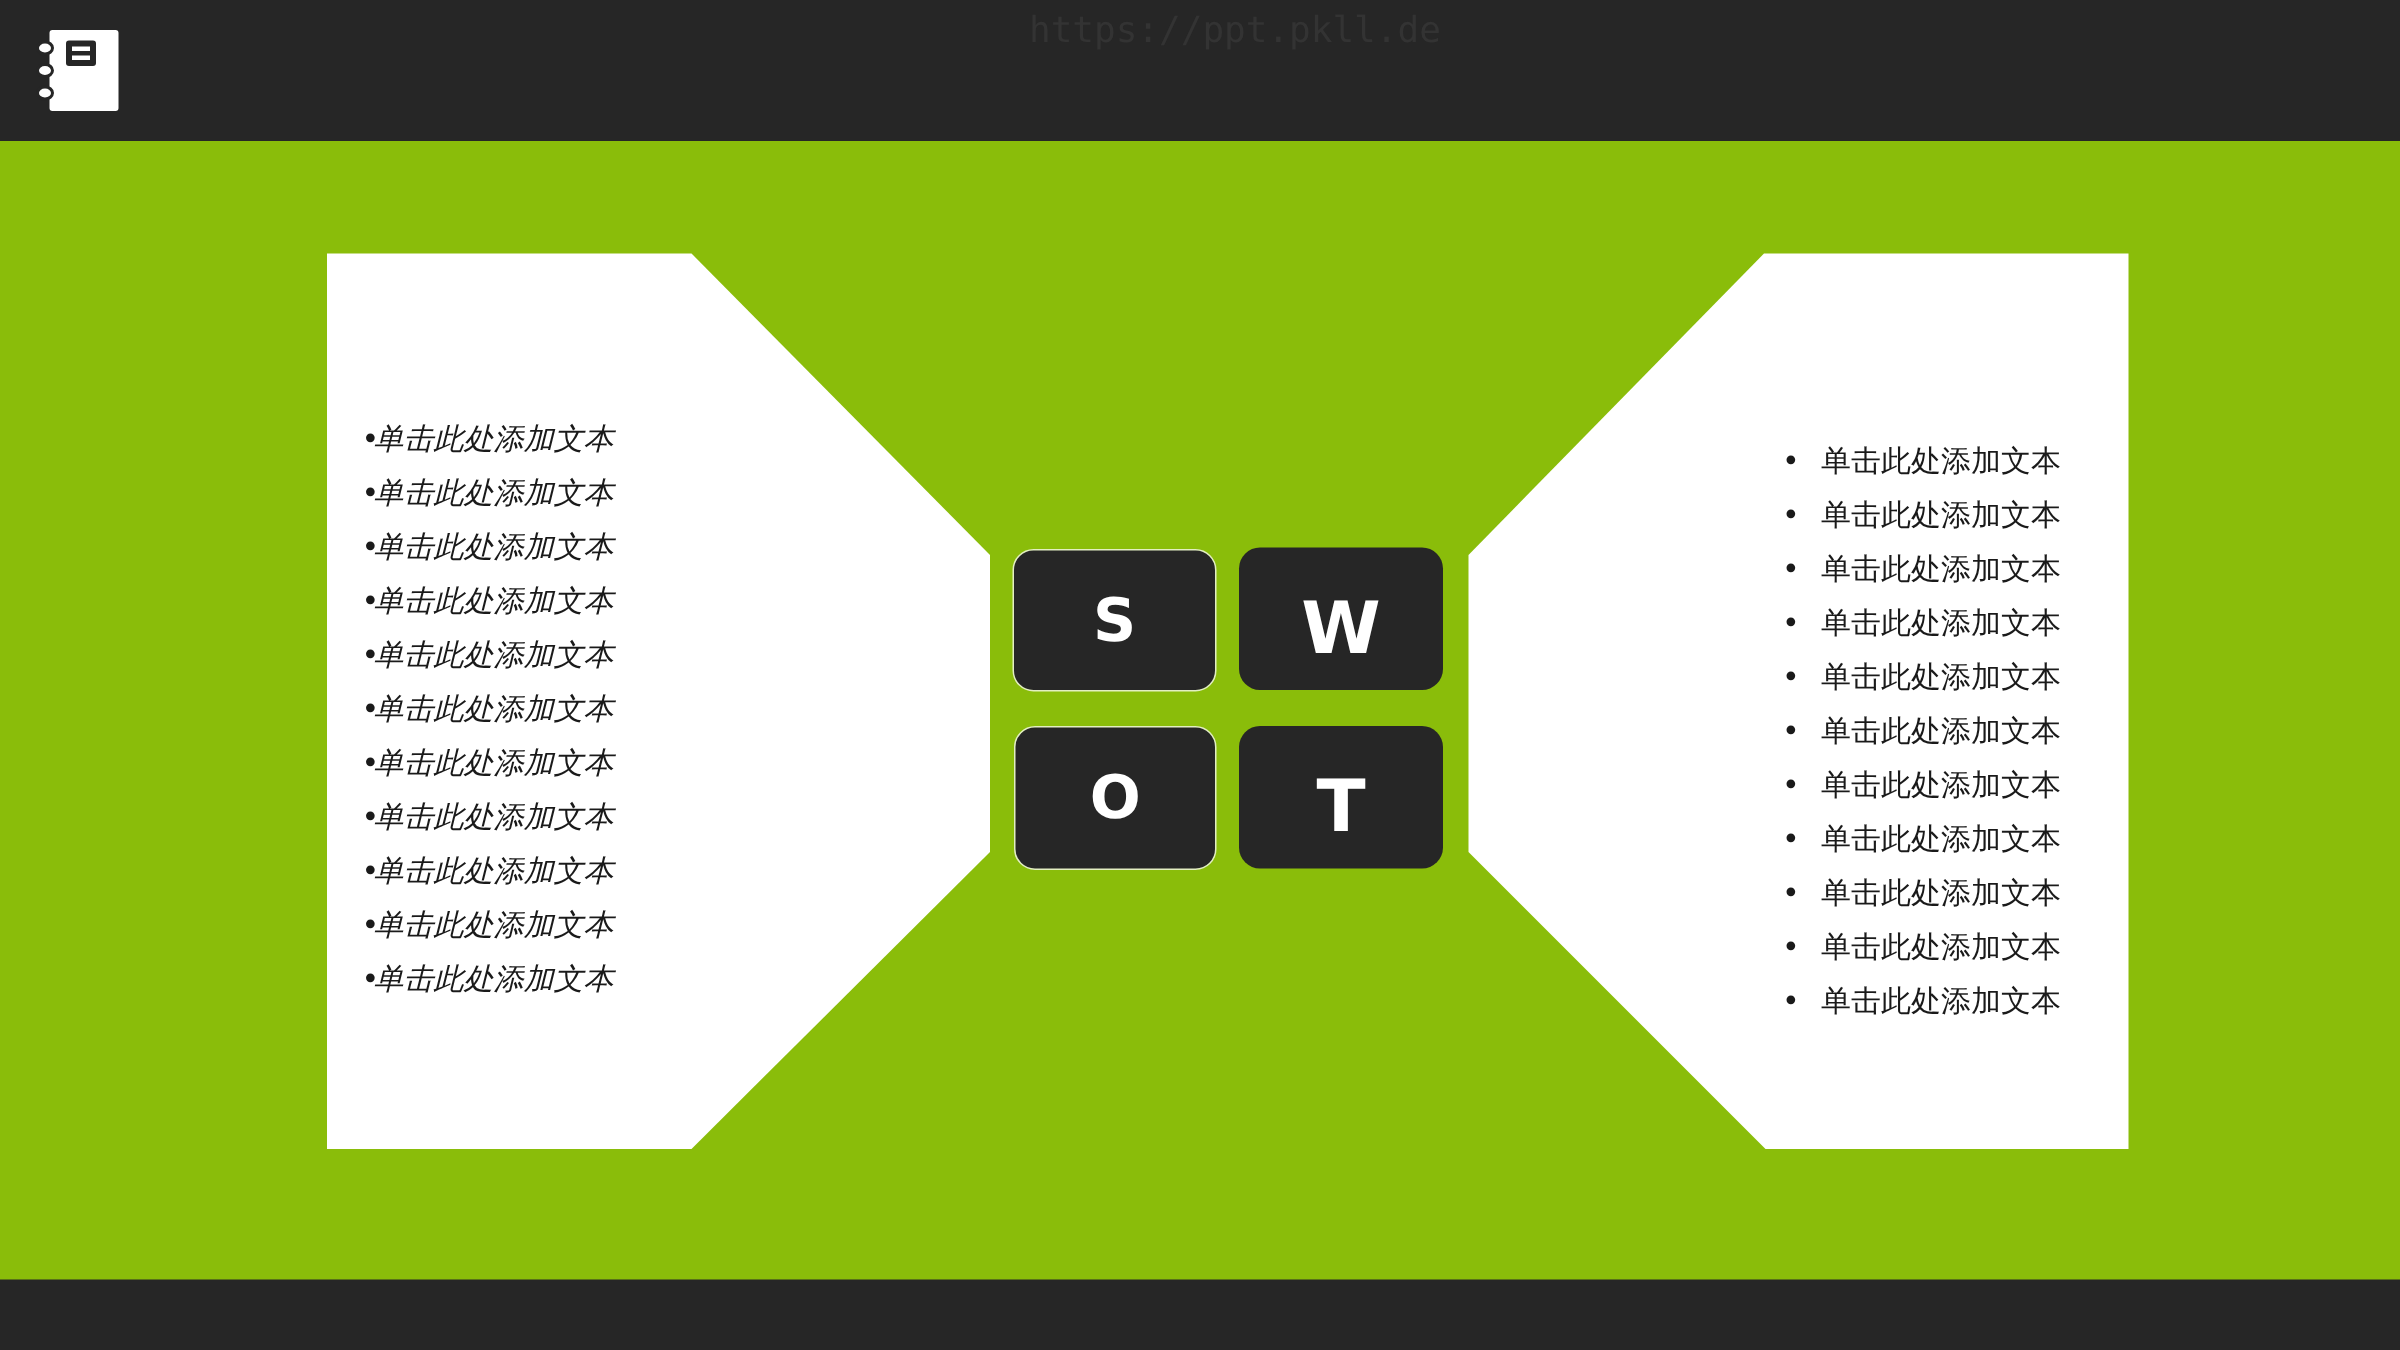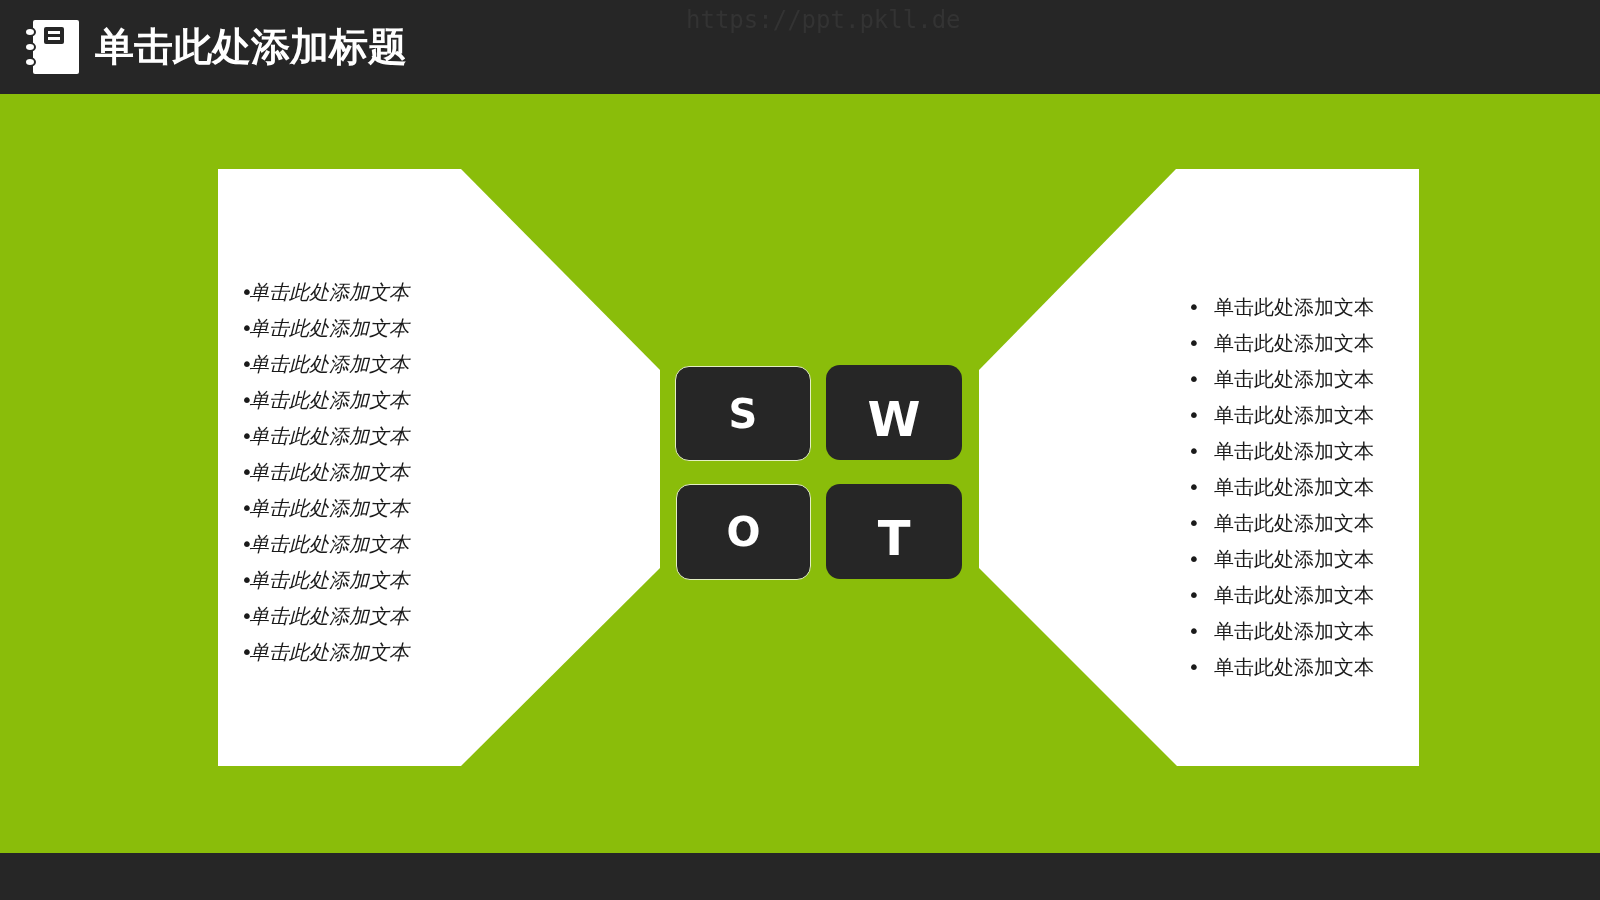--- a/index.html
+++ b/index.html
@@ -116,21 +116,20 @@
 <div class="header">
   <svg class="icon" viewBox="0 0 60 58" xmlns="http://www.w3.org/2000/svg">
     <rect x="9" y="2" width="46" height="54" rx="2" fill="#ffffff"></rect>
     <ellipse cx="6" cy="14" rx="5" ry="4" fill="#ffffff" stroke="#262626" stroke-width="2"></ellipse>
     <ellipse cx="6" cy="29" rx="5" ry="4" fill="#ffffff" stroke="#262626" stroke-width="2"></ellipse>
     <ellipse cx="6" cy="44" rx="5" ry="4" fill="#ffffff" stroke="#262626" stroke-width="2"></ellipse>
     <rect x="20" y="9" width="20" height="17" rx="2" fill="#262626"></rect>
     <rect x="24" y="13" width="12" height="3" fill="#ffffff"></rect>
     <rect x="24" y="19" width="12" height="3" fill="#ffffff"></rect>
   </svg>
-  <div class="title">单击此处添加标题</div>
   <div class="watermark">https://ppt.pkll.de</div>
 </div>
 
 <svg class="panel-svg" viewBox="0 0 1600 900" xmlns="http://www.w3.org/2000/svg">
   <polygon points="218,169 461,169 660,370 660,568 461,766 218,766" fill="#ffffff"></polygon>
   <polygon points="1176,169 1419,169 1419,766 1177,766 979,568 979,370" fill="#ffffff"></polygon>
 </svg>
 
 <ul class="list list-left">
   <li><span class="bullet">•</span><span>单击此处添加文本</span></li>

